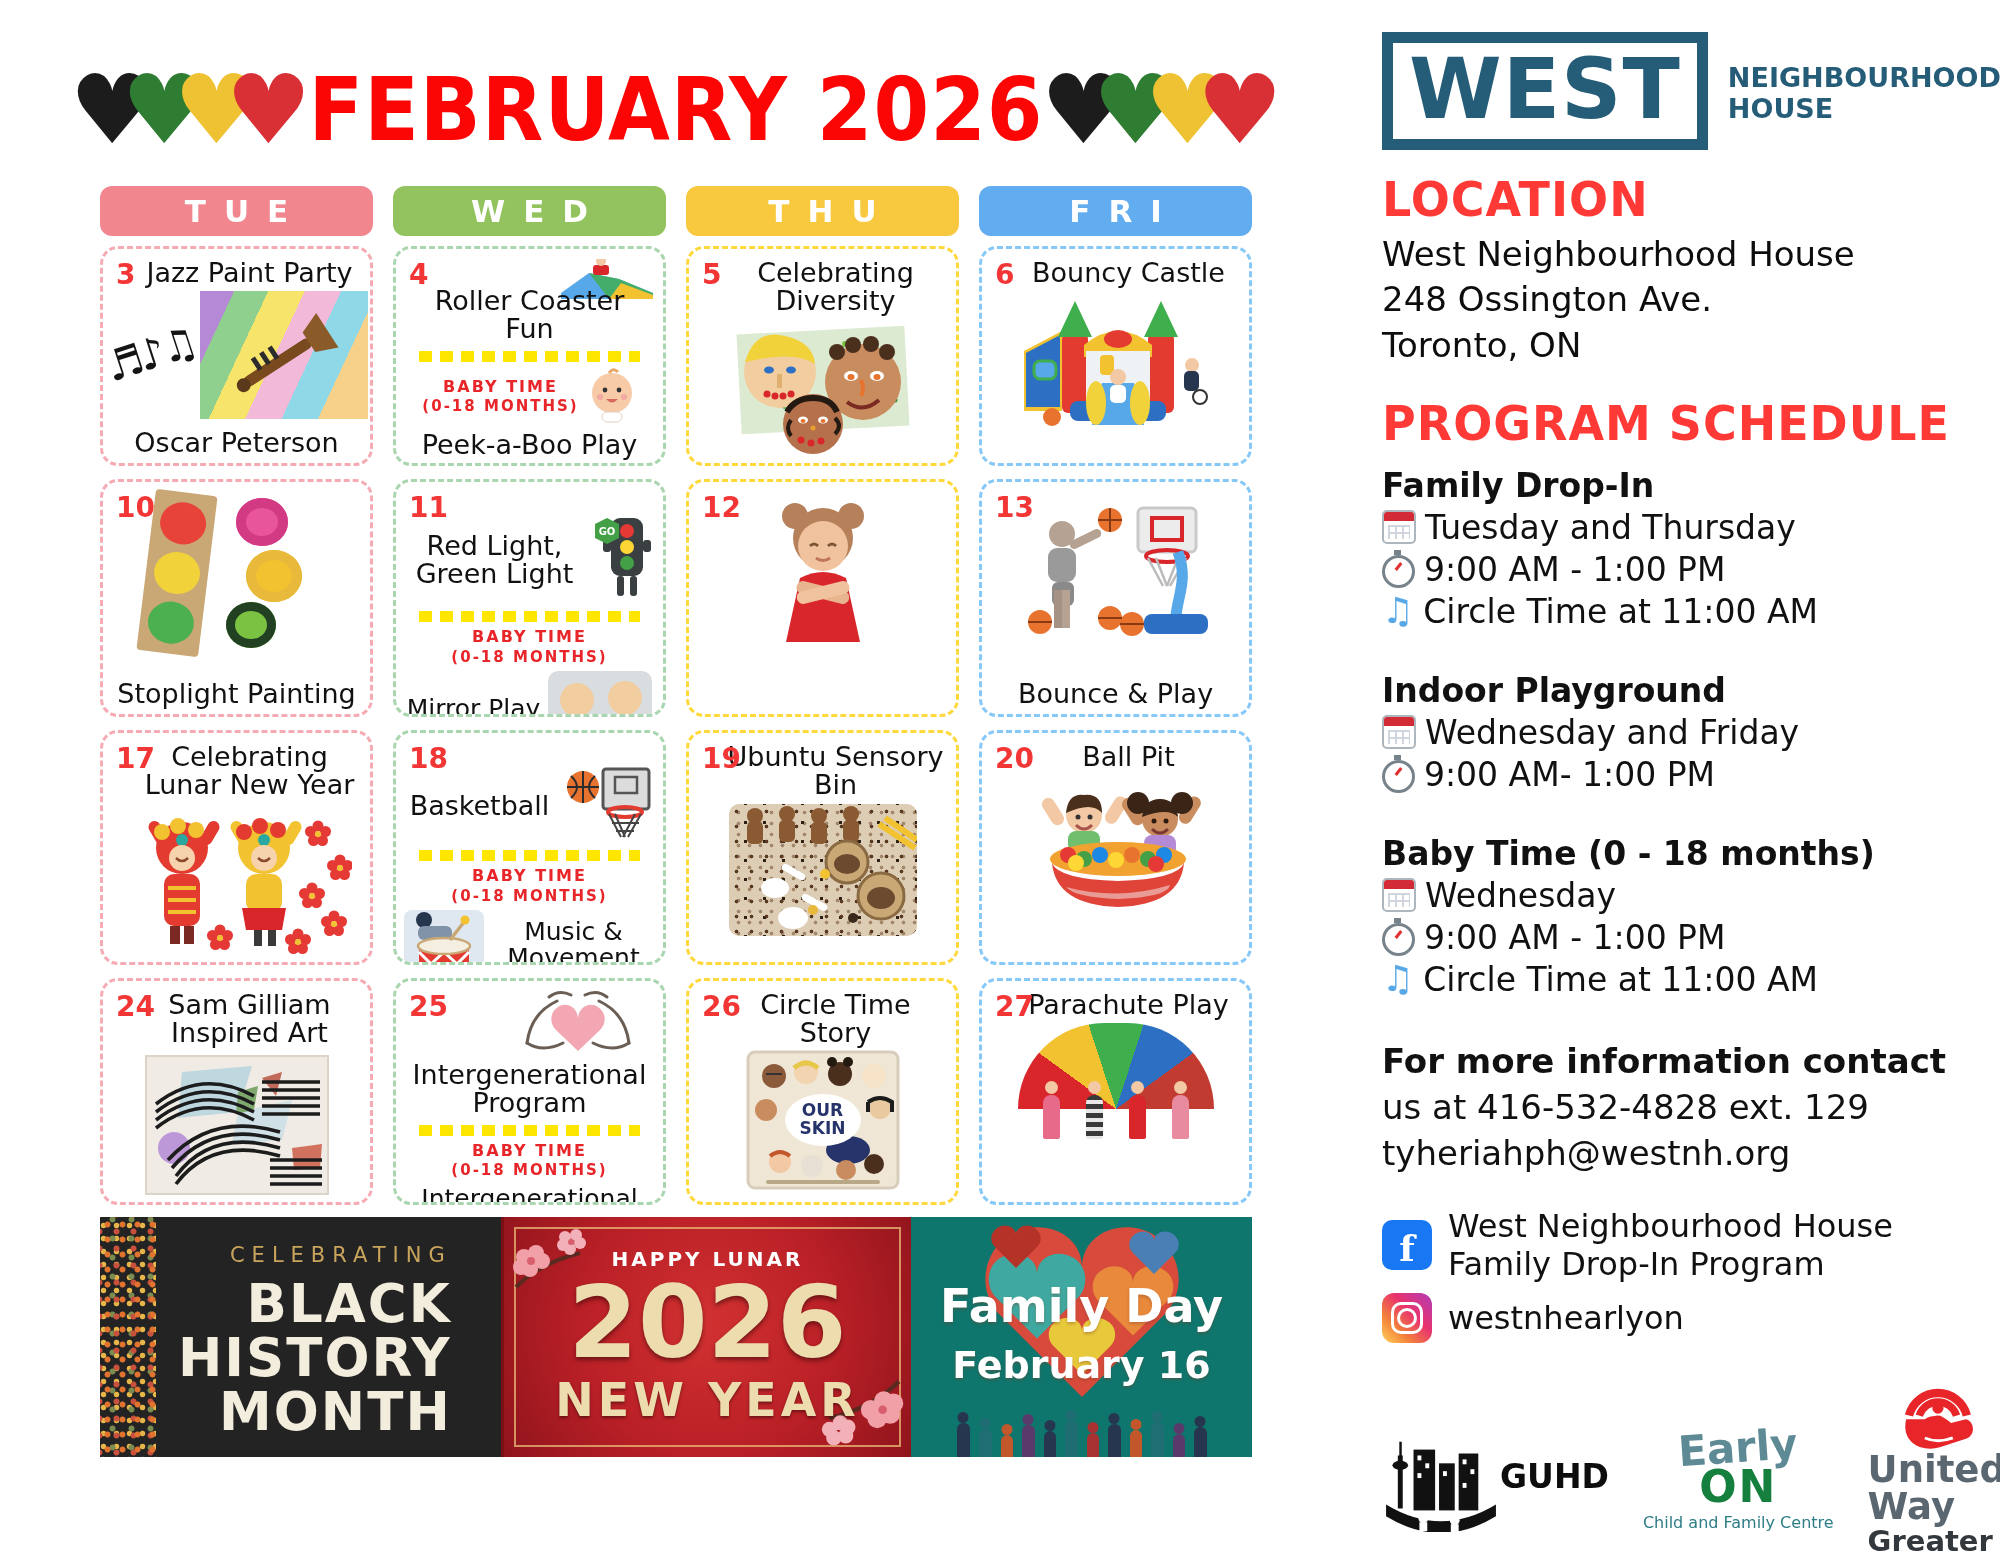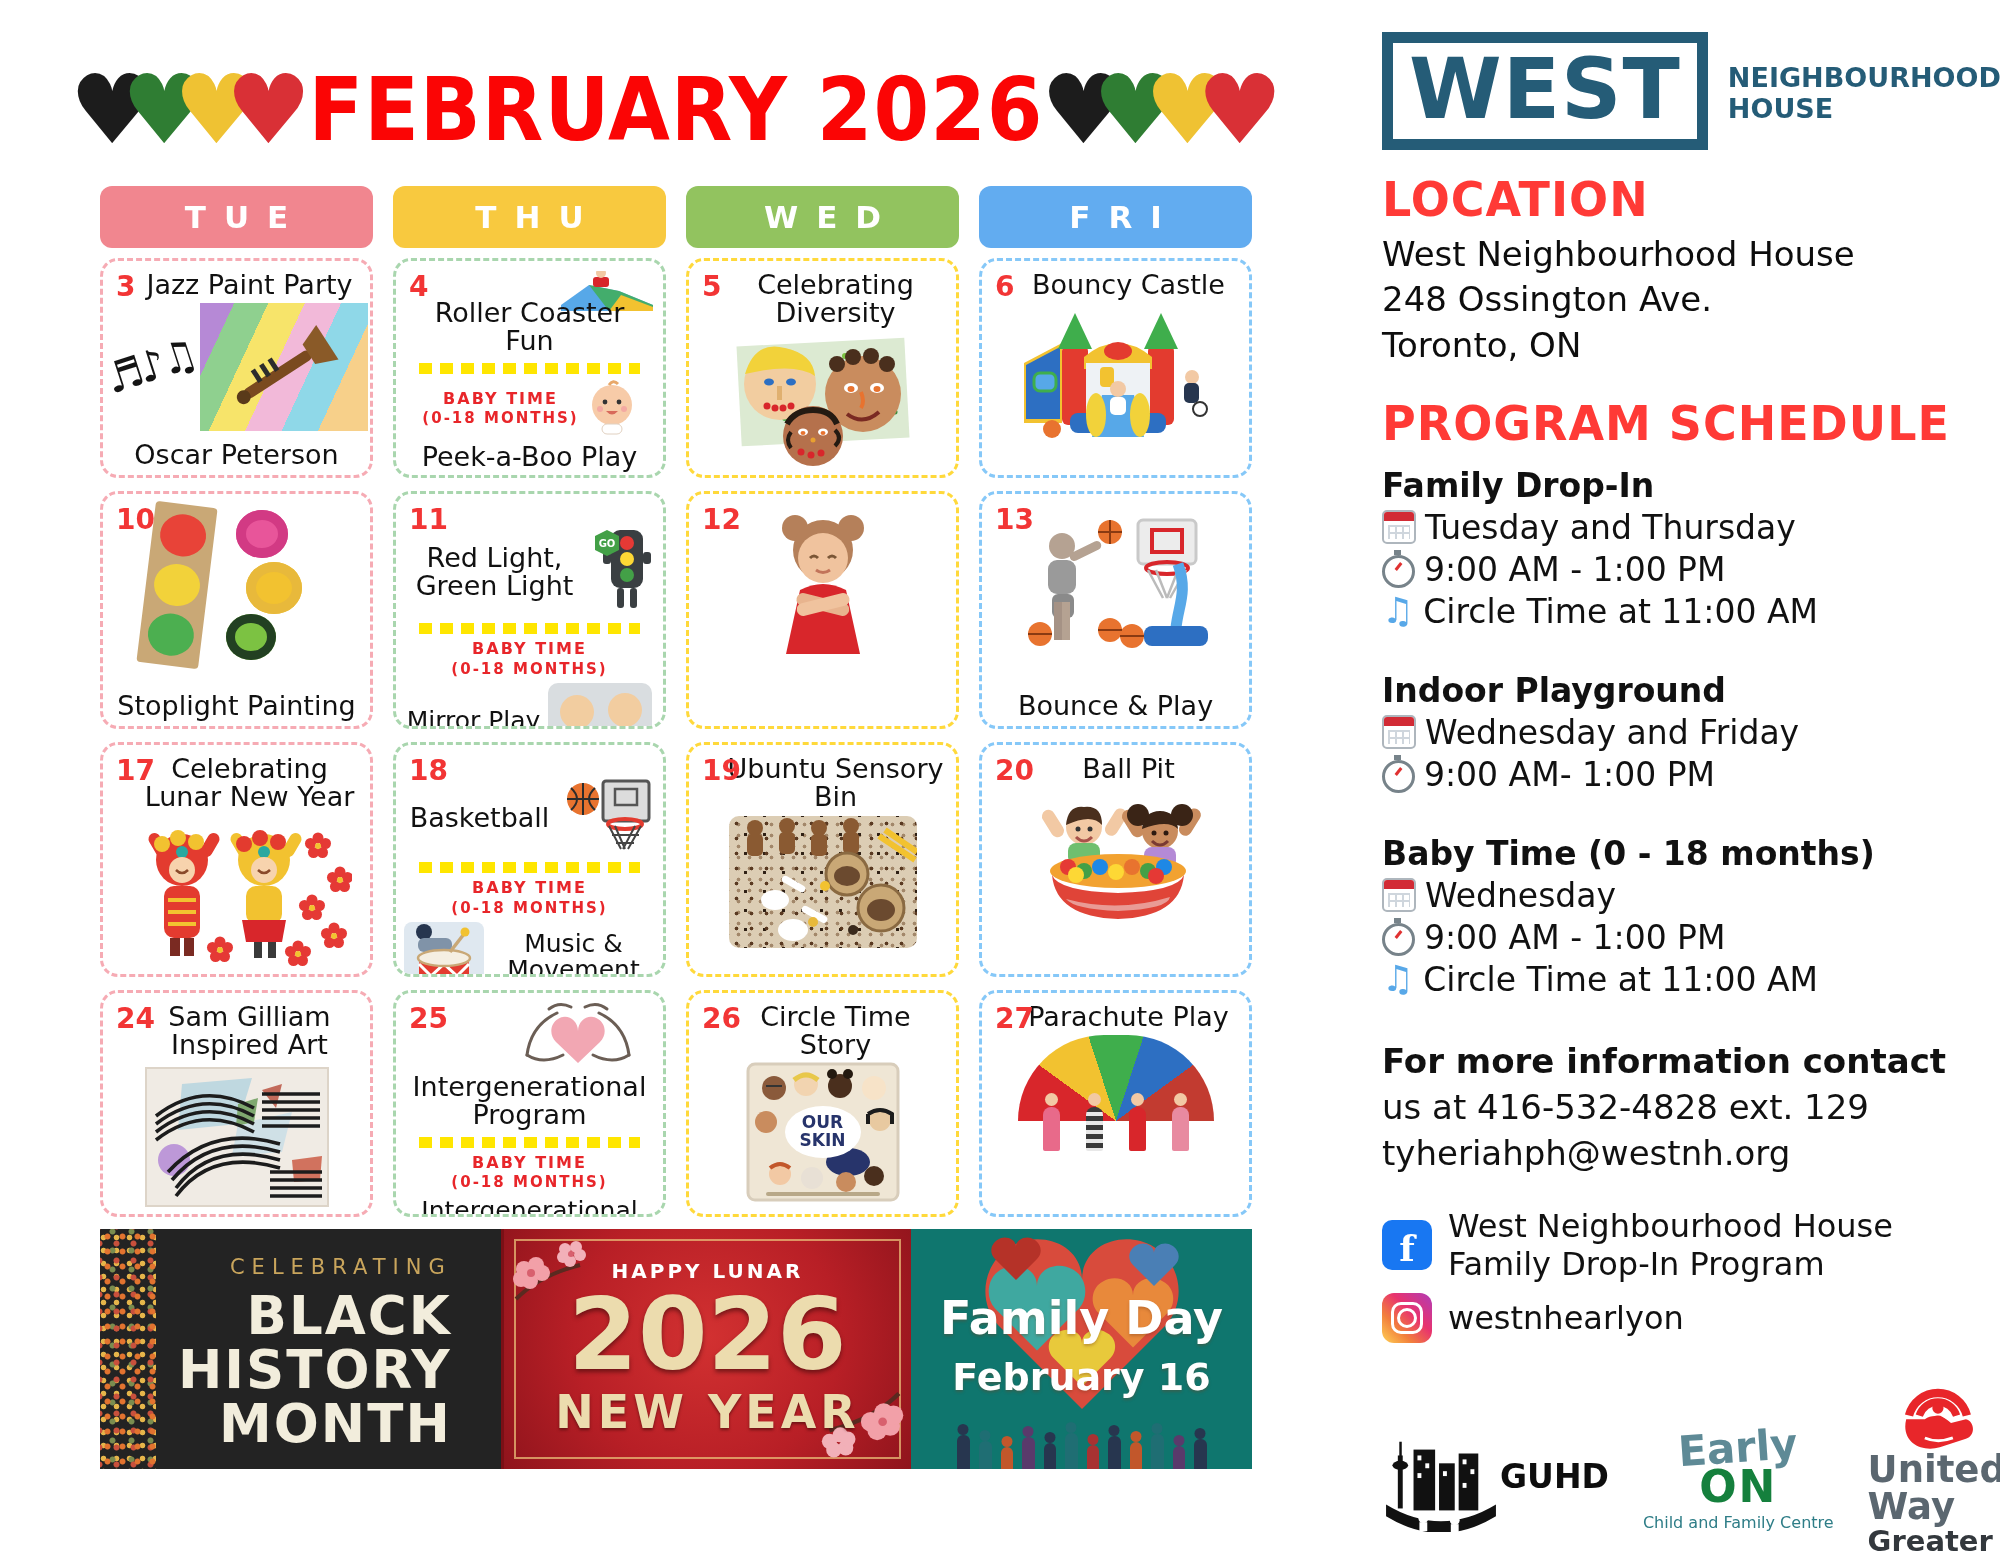--- a/index.html
+++ b/index.html
@@ -8,21 +8,21 @@
 
   
   .left{position:absolute;left:100px;top:60px;width:1152px;}
   .title-row{display:flex;align-items:center;justify-content:center;gap:14px;height:100px;width:960px;margin:0 auto;}
   .hearts{display:flex;}
   .hearts span{font-size:96px;line-height:1;margin:0 -17px;filter:none;}
   .h-black{color:#1c1c1c}.h-green{color:#2f7d33}.h-yellow{color:#efc233}.h-red{color:#d93036}
   .cal-title{font-size:80px;font-weight:bold;color:#fb0505;letter-spacing:1px;white-space:nowrap;transform:scaleY(1.08);}
 
   .cal-headers{display:grid;grid-template-columns:repeat(4,1fr);gap:20px;margin-top:26px;}
-  .dayhdr{height:62px;border-radius:12px;display:flex;align-items:center;justify-content:center;
+  .dayhdr{height:50px;border-radius:12px;display:flex;align-items:center;justify-content:center;
           color:#fff;font-size:31px;font-weight:bold;letter-spacing:18px;text-indent:18px;}
   .hd-tue{background:#f1868f}.hd-wed{background:#92c35f}.hd-thu{background:#f8c93f}.hd-fri{background:#62acf0}
 
   .cal-grid{display:grid;grid-template-columns:repeat(4,1fr);grid-template-rows:220px 238px 235px 227px;gap:13px 20px;margin-top:10px;}
   .cell{position:relative;border:3px dashed;border-radius:18px;background:#fff;display:flex;flex-direction:column;align-items:center;padding:8px 8px 6px;overflow:hidden;}
   .c-tue{border-color:#f6abb4}.c-wed{border-color:#a9d6ae}.c-thu{border-color:#ffd93b}.c-fri{border-color:#86c8f8}
   .date{position:absolute;top:9px;left:13px;font-weight:bold;color:#f23535;font-size:28px;z-index:3;}
   .cell-title{font-size:27px;text-align:center;line-height:1.05;margin-top:2px;padding:0 4px 0 30px;z-index:2;}
   .cell-title.nopad{padding-left:4px;}
   .cell-caption{font-size:27px;text-align:center;line-height:1.02;margin-top:auto;}
@@ -142,22 +142,22 @@
       <span class="hearts">
         <span class="h-black">♥</span>
         <span class="h-green">♥</span>
         <span class="h-yellow">♥</span>
         <span class="h-red">♥</span>
       </span>
     </div>
 
     <div class="cal-headers">
       <div class="dayhdr hd-tue">TUE</div>
+      <div class="dayhdr hd-wed">WED</div>
       <div class="dayhdr hd-thu">THU</div>
-      <div class="dayhdr hd-wed">WED</div>
       <div class="dayhdr hd-fri">FRI</div>
     </div>
 
     <div class="cal-grid">
 
       <div class="cell c-tue">
         <span class="date">3</span>
         <div class="cell-title">Jazz Paint Party</div>
         <div class="imgwrap">
           <span class="notes">♬♪♫</span>

